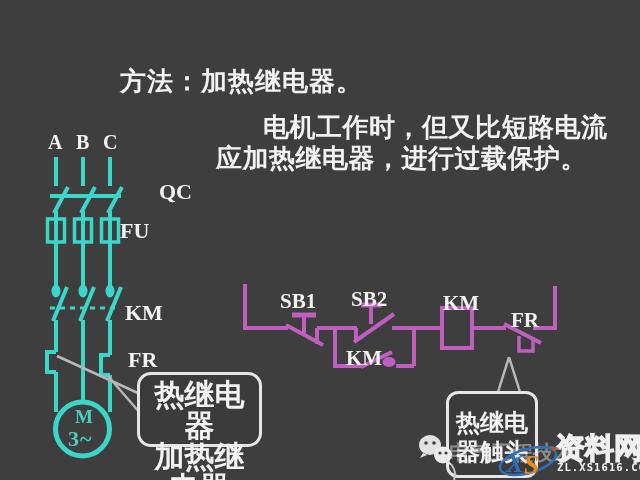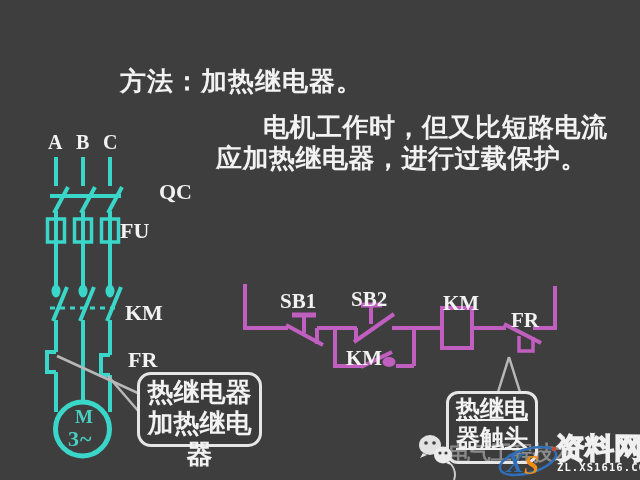--- a/index.html
+++ b/index.html
@@ -17,22 +17,22 @@
   .para .ln.indent{text-indent:47px;}
   .clabel{position:absolute;font-weight:bold;color:#f2f2f2;}
   .lab-20{font-size:20px;}
   .lab-21{font-size:21px;}
   .lab-22{font-size:22px;}
   svg{position:absolute;left:0;top:0;}
   .callout{
     position:absolute;border:3px solid #e6e6e6;border-radius:14px;background:#3b3b3b;
     text-align:center;font-weight:bold;color:#f2f2f2;
   }
-  .callout1{left:137px;top:372px;width:119px;height:65px;font-size:26px;line-height:31px;padding-top:4px;font-family:Liberation Mono, monospace;}
-  .callout2{left:446px;top:391px;width:86px;height:66px;font-size:24px;line-height:29px;padding-top:1px;border-radius:12px;text-decoration:underline;}
+  .callout1{left:137px;top:372px;width:119px;height:65px;font-size:30px;line-height:31px;padding-top:4px;}
+  .callout2{left:446px;top:391px;width:86px;height:66px;font-size:24px;line-height:29px;padding-top:15px;border-radius:12px;}
   .motor-m{left:75px;top:406px;font-size:19px;font-weight:bold;color:#49cfc2;}
   .motor-ph{left:68px;top:426px;font-size:22px;font-weight:bold;color:#49cfc2;letter-spacing:1px;}
   .wm-faint{left:449px;top:439px;font-size:21px;font-weight:bold;color:rgba(235,235,235,0.45);
     font-family:Liberation Mono, monospace;white-space:nowrap;}
   .wm-site{left:556px;top:429px;font-size:29px;font-weight:bold;letter-spacing:0px;
     color:rgba(160,160,160,0.25);-webkit-text-stroke:1.4px #f0f0f0;
     font-family:"Liberation Sans","DejaVu Sans",sans-serif;white-space:nowrap;}
   .wm-url{left:557px;top:461px;font-size:10.5px;font-weight:bold;letter-spacing:1.1px;color:#fafafa;
     font-family:"DejaVu Sans Mono","Liberation Mono",monospace;white-space:nowrap;}
 </style>

